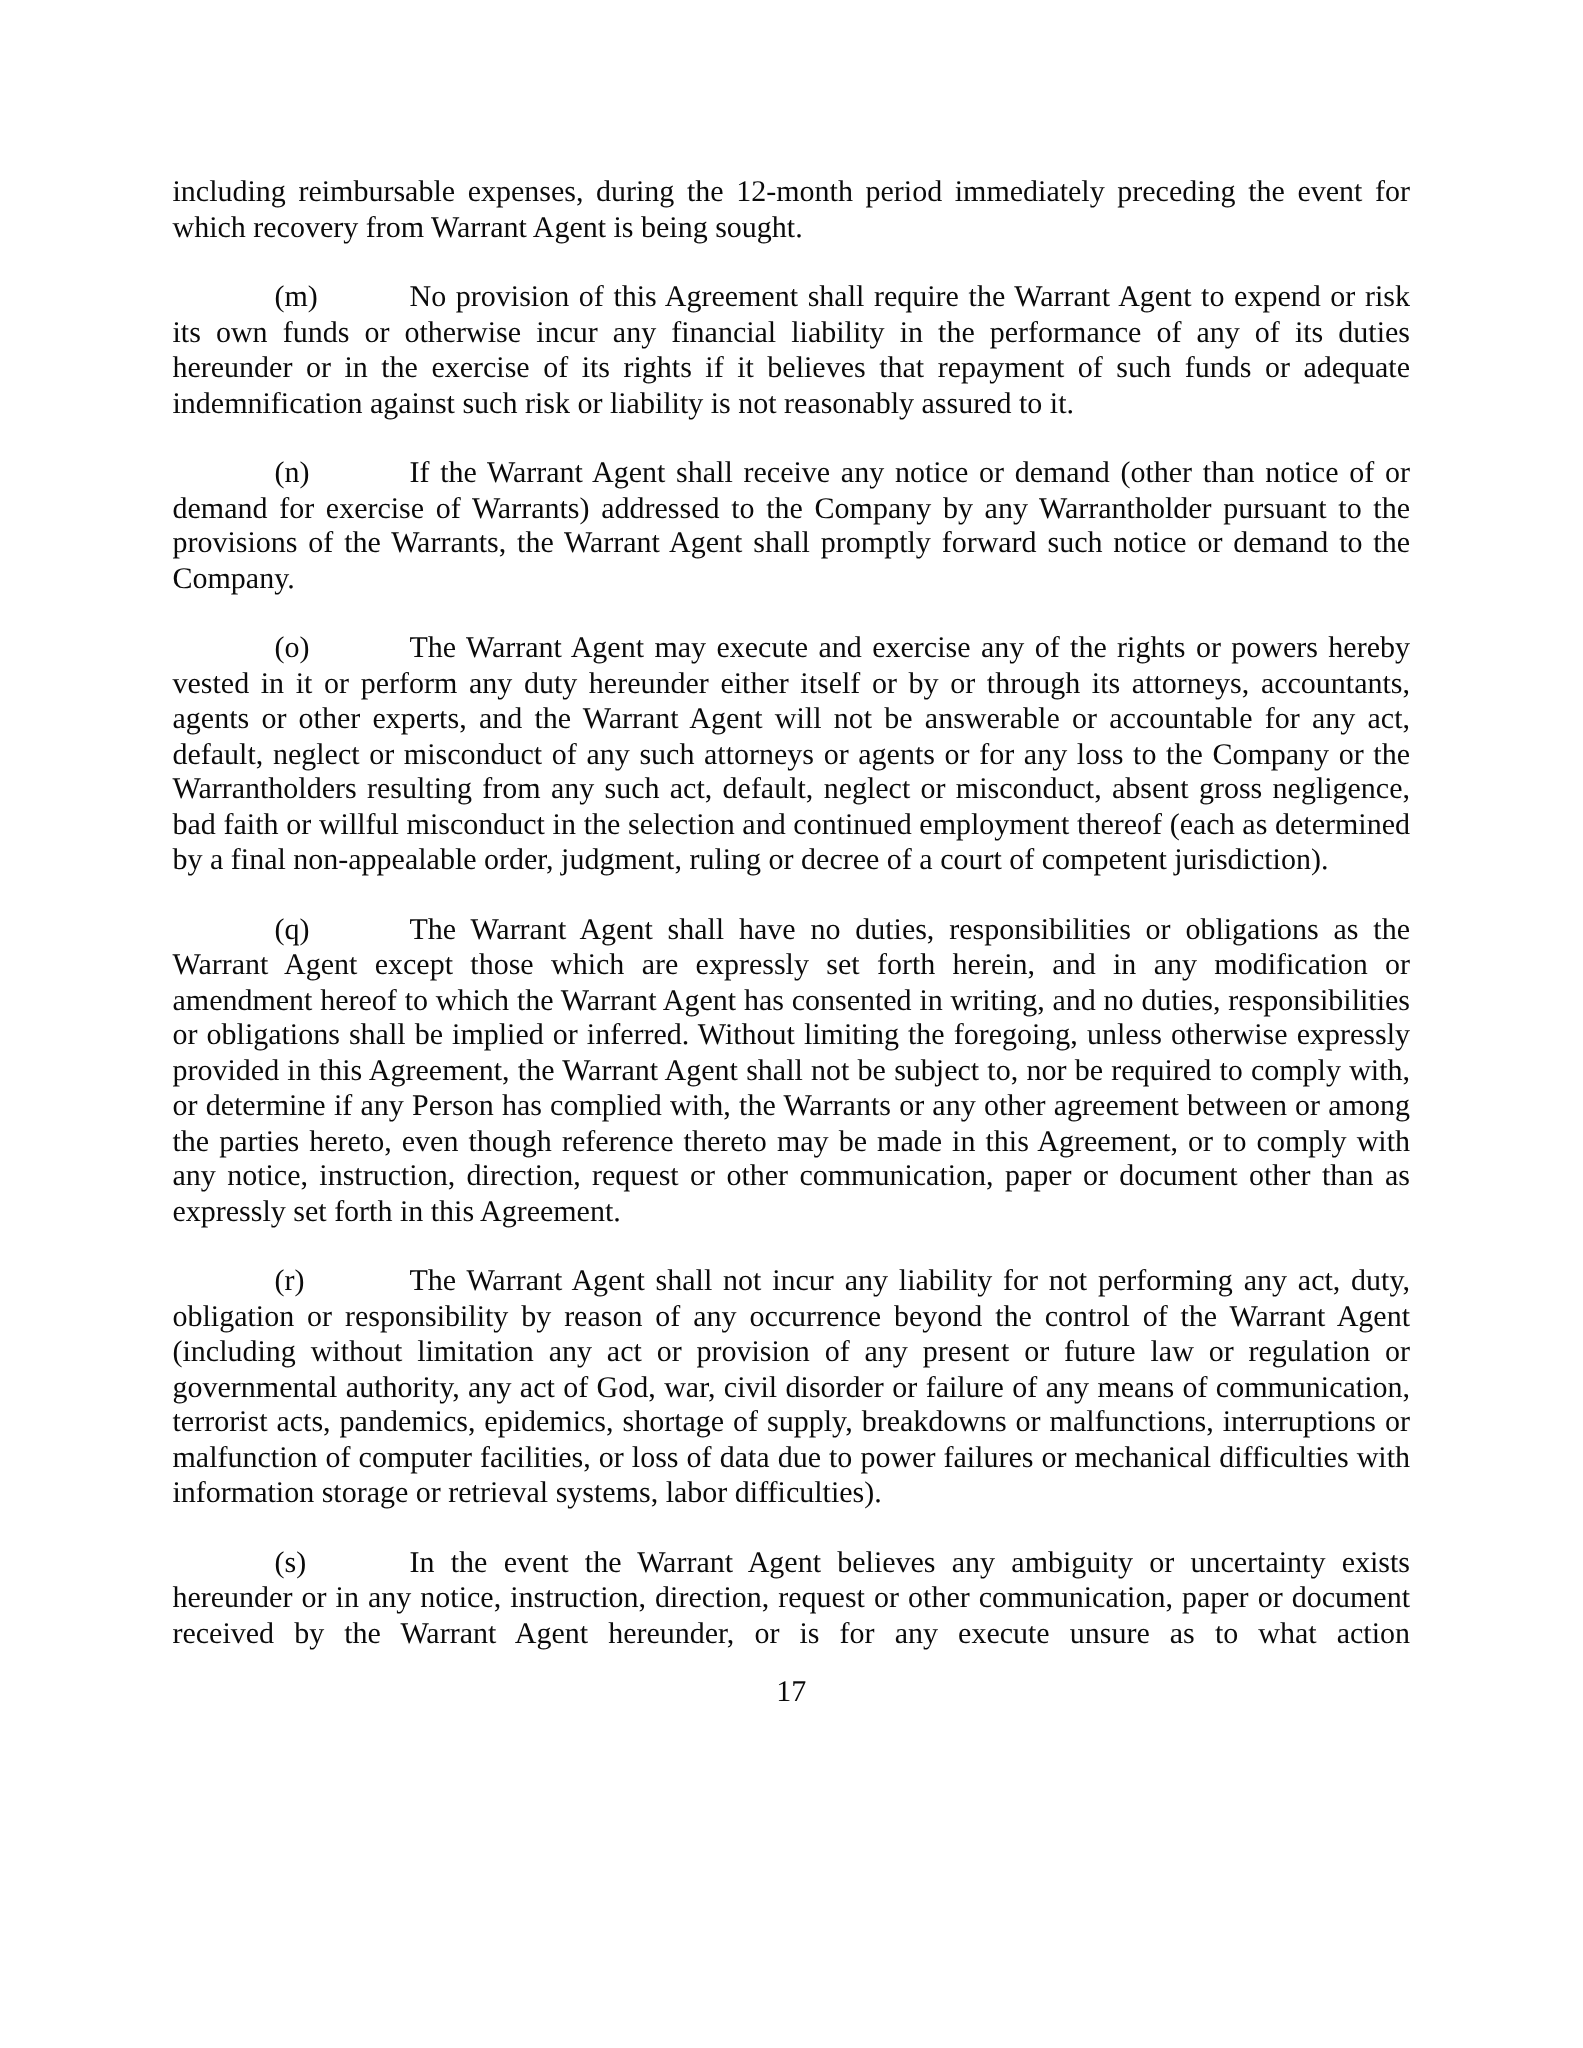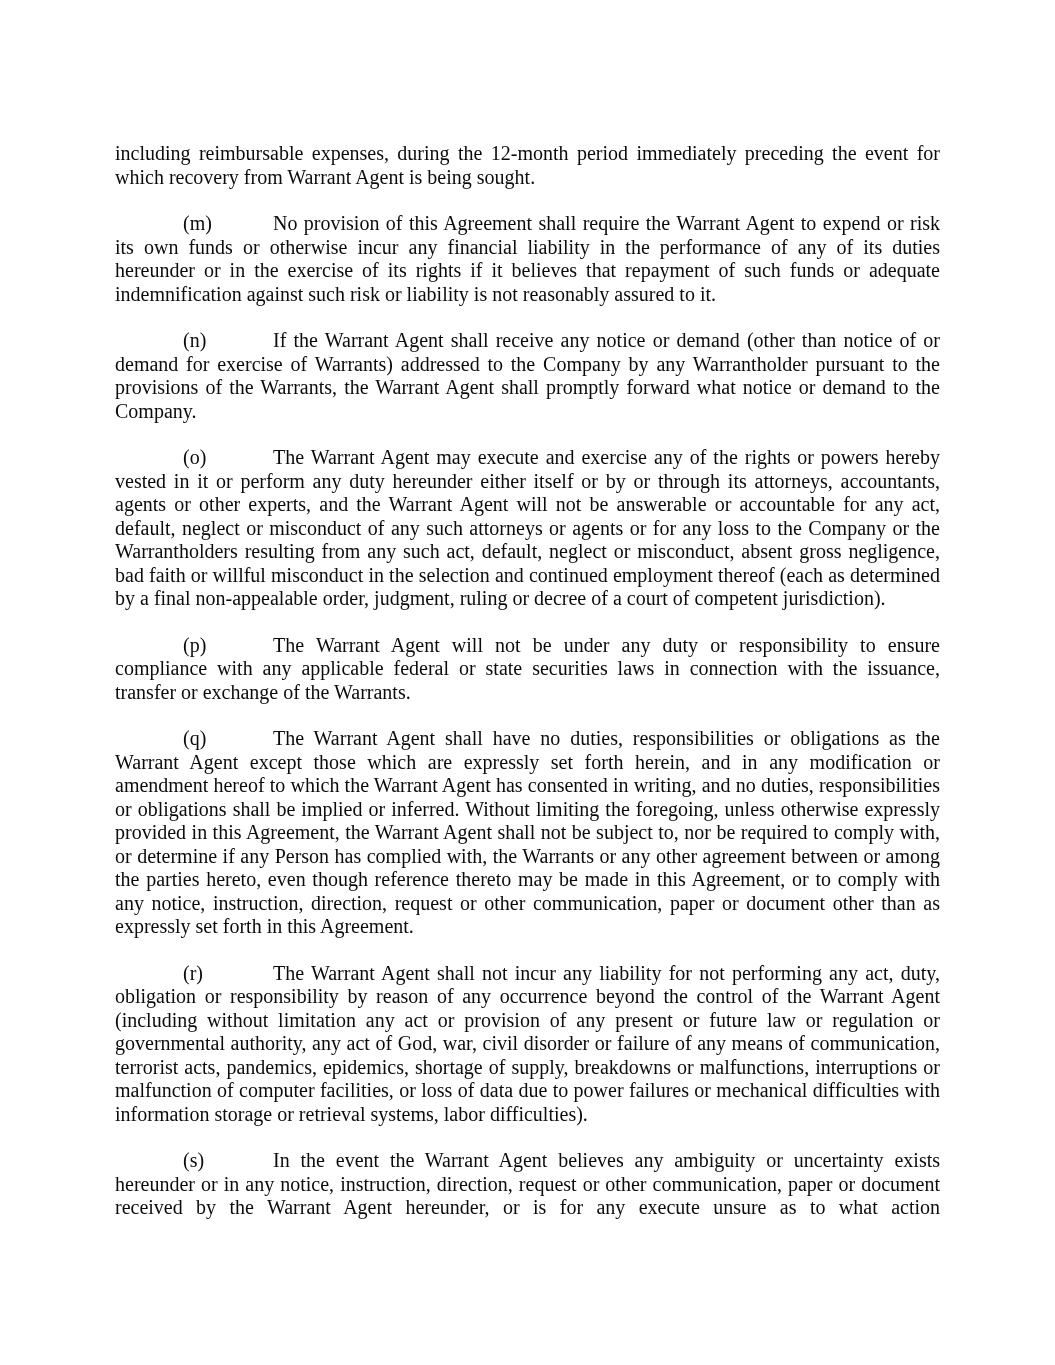--- a/index.html
+++ b/index.html
@@ -8,21 +8,20 @@
     background: #ffffff;
   }
   .page {
     position: relative;
     width: 1055px;
     height: 1270px;
     background: #ffffff;
     overflow: hidden;
     font-family: "Liberation Serif", "DejaVu Serif", serif;
     color: #0b0b0b;
-    margin-top: 25px;
   }
   .content {
     position: absolute;
     top: 117px;
     left: 115px;
     width: 825px;
   }
   p.para {
     margin: 0 0 23px 0;
     font-size: 20px;
@@ -53,27 +52,27 @@
 </head>
 <body>
 
 <div class="page">
   <div class="content">
 
     <p class="para cont"><span>including reimbursable expenses, during the 12-month period immediately preceding the event for which recovery from Warrant Agent is being sought.</span></p>
 
     <p class="para"><span class="plabel">(m)</span><span>No provision of this Agreement shall require the Warrant Agent to expend or risk its own funds or otherwise incur any financial liability in the performance of any of its duties hereunder or in the exercise of its rights if it believes that repayment of such funds or adequate indemnification against such risk or liability is not reasonably assured to it.</span></p>
 
-    <p class="para"><span class="plabel">(n)</span><span>If the Warrant Agent shall receive any notice or demand (other than notice of or demand for exercise of Warrants) addressed to the Company by any Warrantholder pursuant to the provisions of the Warrants, the Warrant Agent shall promptly forward what notice or demand to the Company.</span></p>
+    <p class="para"><span class="plabel">(n)</span><span>If the Warrant Agent shall receive any notice or demand (other than notice of or demand for exercise of Warrants) addressed to the Company by any Warrantholder pursuant to the provisions of the Warrants, the Warrant Agent shall promptly forward such notice or demand to the Company.</span></p>
 
     <p class="para"><span class="plabel">(o)</span><span>The Warrant Agent may execute and exercise any of the rights or powers hereby vested in it or perform any duty hereunder either itself or by or through its attorneys, accountants, agents or other experts, and the Warrant Agent will not be answerable or accountable for any act, default, neglect or misconduct of any such attorneys or agents or for any loss to the Company or the Warrantholders resulting from any such act, default, neglect or misconduct, absent gross negligence, bad faith or willful misconduct in the selection and continued employment thereof (each as determined by a final non-appealable order, judgment, ruling or decree of a court of competent jurisdiction).</span></p>
 
-    <p class="para"><span class="plabel">(p)</span><span>The Warrant Agent will not be under any duty or responsibility to ensure compliance with any applicable federal or state securities laws in connection with the issuance, transfer or exchange of the Warrants.</span></p>
 
     <p class="para"><span class="plabel">(q)</span><span>The Warrant Agent shall have no duties, responsibilities or obligations as the Warrant Agent except those which are expressly set forth herein, and in any modification or amendment hereof to which the Warrant Agent has consented in writing, and no duties, responsibilities or obligations shall be implied or inferred. Without limiting the foregoing, unless otherwise expressly provided in this Agreement, the Warrant Agent shall not be subject to, nor be required to comply with, or determine if any Person has complied with, the Warrants or any other agreement between or among the parties hereto, even though reference thereto may be made in this Agreement, or to comply with any notice, instruction, direction, request or other communication, paper or document other than as expressly set forth in this Agreement.</span></p>
 
     <p class="para"><span class="plabel">(r)</span><span>The Warrant Agent shall not incur any liability for not performing any act, duty, obligation or responsibility by reason of any occurrence beyond the control of the Warrant Agent (including without limitation any act or provision of any present or future law or regulation or governmental authority, any act of God, war, civil disorder or failure of any means of communication, terrorist acts, pandemics, epidemics, shortage of supply, breakdowns or malfunctions, interruptions or malfunction of computer facilities, or loss of data due to power failures or mechanical difficulties with information storage or retrieval systems, labor difficulties).</span></p>
 
     <p class="para last-justified"><span class="plabel">(s)</span><span>In the event the Warrant Agent believes any ambiguity or uncertainty exists hereunder or in any notice, instruction, direction, request or other communication, paper or document received by the Warrant Agent hereunder, or is for any execute unsure as to what action</span></p>
 
+    <div class="page-number">17</div>
 
   </div>
 </div>
 
 </body></html>

